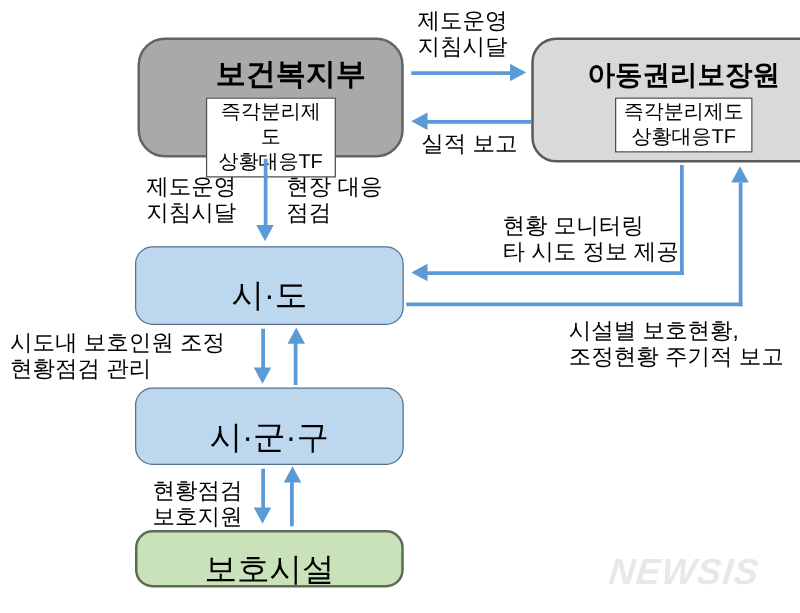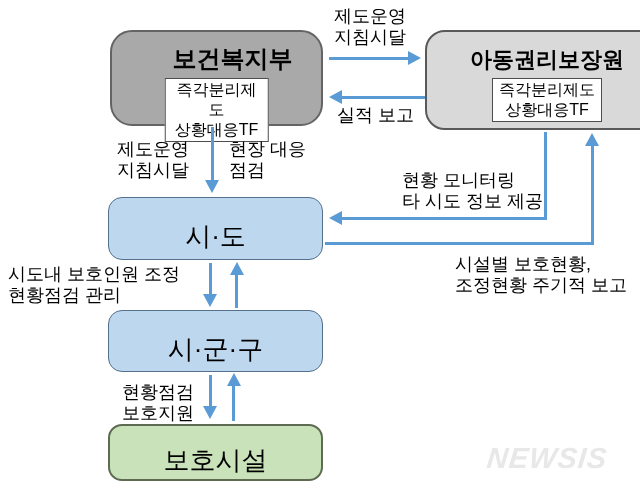--- a/index.html
+++ b/index.html
@@ -35,21 +35,21 @@
   }
   .node-ncrc .node-title{font-size:22px; margin-top:13px;}
   .node-ncrc .tf-box{top:46px;}
   .node-blue{
     background:var(--blue-fill); border:1.5px solid var(--blue-border); border-radius:14px;
     display:flex; align-items:center; justify-content:center;
   }
   .node-sido{left:108px; top:197px; width:215px; height:63px;}
   .node-sigungu{left:108px; top:310px; width:215px; height:62px;}
   .node-facility{
-    left:108px; top:424px; width:215px; height:57px;
+    left:108px; top:424px; width:215px; height:46px;
     background:var(--green-fill); border:2px solid var(--green-border); border-radius:14px;
     display:flex; align-items:center; justify-content:center;
   }
   .big-title{font-size:26px; font-weight:normal;margin-top:16px;}
   .seg{position:absolute; background:var(--arrow);}
   .ah{position:absolute; width:0; height:0;}
   .ah-right{border-top:7px solid transparent; border-bottom:7px solid transparent; border-left:13px solid var(--arrow);}
   .ah-left{border-top:7px solid transparent; border-bottom:7px solid transparent; border-right:13px solid var(--arrow);}
   .ah-down{border-left:7px solid transparent; border-right:7px solid transparent; border-top:13px solid var(--arrow);}
   .ah-up{border-left:7px solid transparent; border-right:7px solid transparent; border-bottom:13px solid var(--arrow);}

